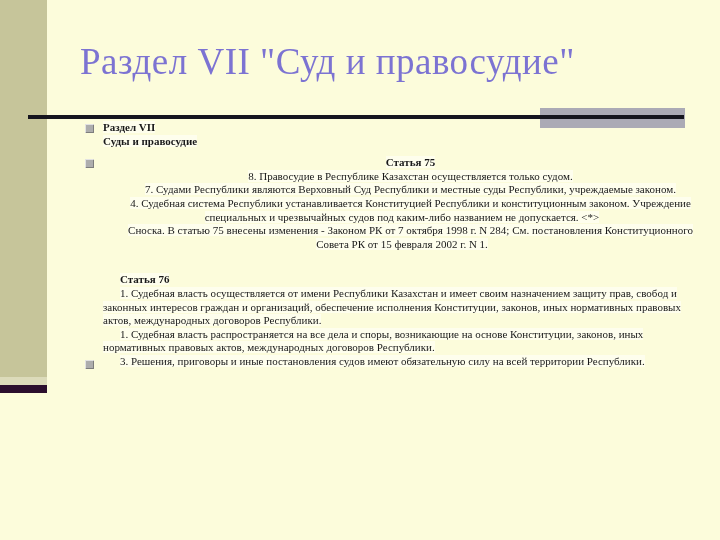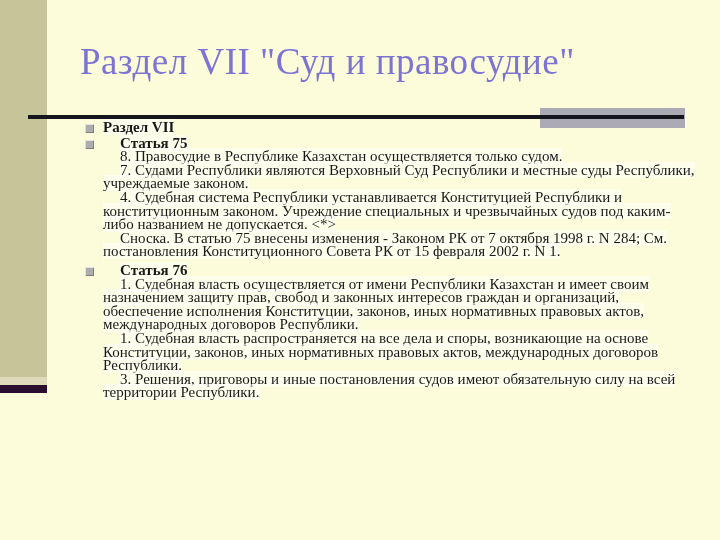--- a/index.html
+++ b/index.html
@@ -32,26 +32,26 @@
   .accent-bar {
     position:absolute; left:540px; top:108px; width:145px; height:20px;
     background: var(--color-accent_bar, #ABAAB5);
   }
   .rule-line {
     position:absolute; left:28px; top:115px; width:656px; height:4px;
     background: var(--color-rule, #15151E);
   }
   .content {
     position:absolute; left:85px; top:121px; width:616px;
-    font-size:15px; line-height:13.6px;
+    font-size:11px; line-height:13.6px;
     color: var(--color-text, #191919);
   }
   .row { display:flex; align-items:flex-start; }
-  .row + .row.gap-sm { margin-top:2px; }
-  .row + .row.gap-md { margin-top:5px; }
+  .row + .row.gap-sm { margin-top:8px;text-align:center; }
+  .row + .row.gap-md { margin-top:22px;align-items:flex-end; }
   .bullet {
     flex:none; width:9px; height:9px; margin:3px 9px 0 0;
     background: var(--color-bullet, #ADADAD);
     box-shadow: inset 1px 1px 0 rgba(255,255,255,.65), inset -1px -1px 0 rgba(0,0,0,.28);
   }
   .itemtext { flex:1 1 auto; min-width:0; }
   .head { font-weight:bold; text-indent:17px; }
   .b { font-weight:bold; }
   .para { text-indent:17px; }
   .hl { background: rgba(255,255,255,0.5); }
@@ -68,20 +68,21 @@
 
 <div class="accent-bar"></div>
 <div class="rule-line"></div>
 
 <div class="content">
 
   <div class="row">
     <span class="bullet"></span>
     <div class="itemtext">
       <div class="b"><span class="hl">Раздел VII</span></div>
+      <div class="b"><span class="hl">Суды и правосудие</span></div>
     </div>
   </div>
 
   <div class="row gap-sm">
     <span class="bullet"></span>
     <div class="itemtext">
       <div class="head"><span class="hl">Статья 75</span></div>
       <div class="para"><span class="hl">8. Правосудие в Республике Казахстан осуществляется только судом.</span></div>
       <div class="para"><span class="hl">7. Судами Республики являются Верховный Суд Республики и местные суды Республики, учреждаемые законом.</span></div>
       <div class="para"><span class="hl">4. Судебная система Республики устанавливается Конституцией Республики и конституционным законом. Учреждение специальных и чрезвычайных судов под каким-либо названием не допускается. &lt;*&gt;</span></div>

